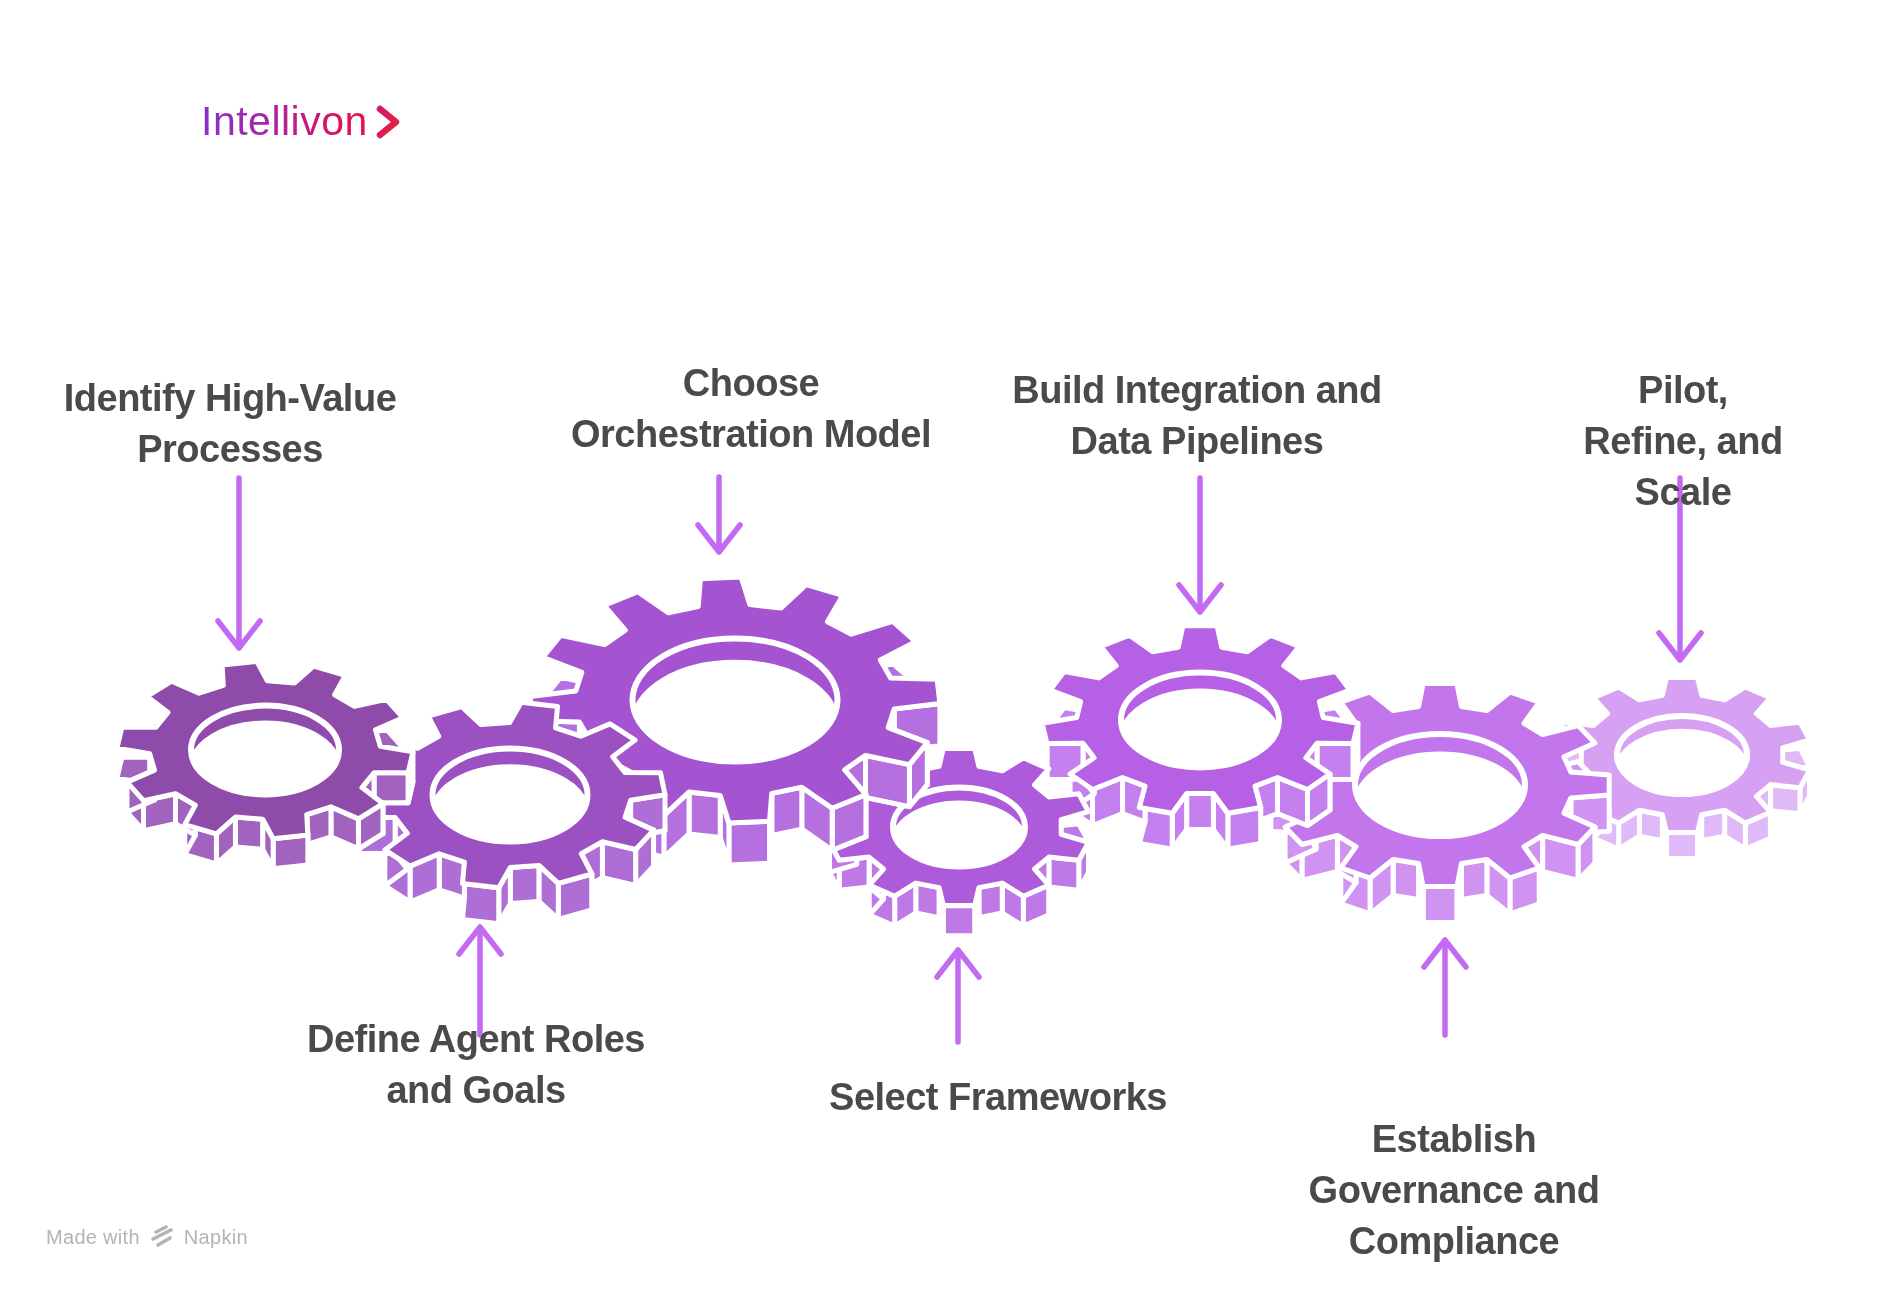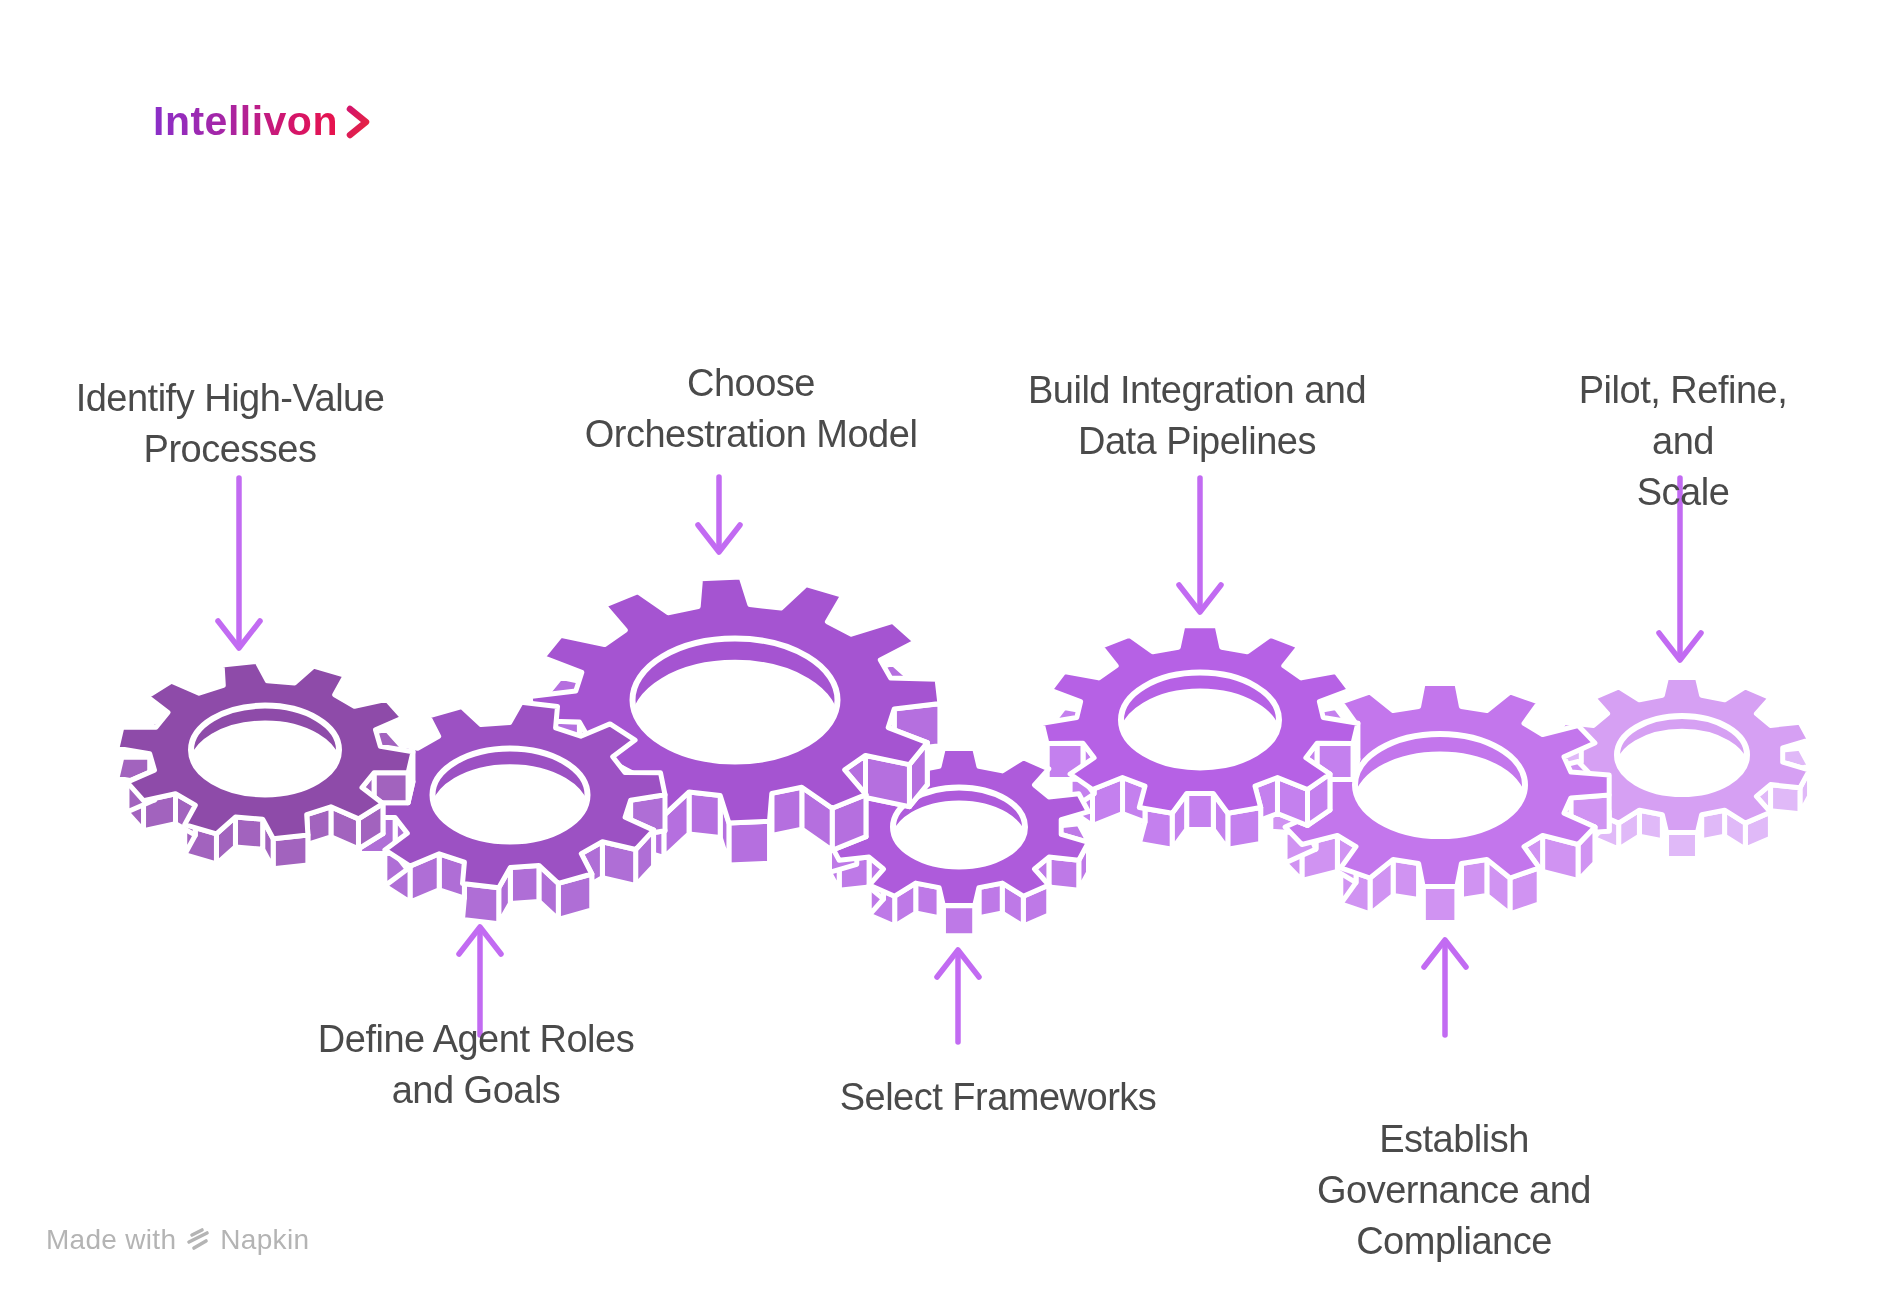--- a/index.html
+++ b/index.html
@@ -1,27 +1,27 @@
 <!DOCTYPE html>
 <html><head>
 <meta charset="utf-8">
 <style>
   html,body{margin:0;padding:0;background:#ffffff;}
   #canvas{position:relative;width:1896px;height:1297px;background:#ffffff;overflow:hidden;
           font-family:"Liberation Sans", sans-serif;}
   #gear-svg{position:absolute;left:0;top:0;}
   .step-label{position:absolute;transform:translateX(-50%);text-align:center;
-              font-weight:normal;font-size:38px;line-height:51px;color:#4a4a4a;
+              font-weight:bold;font-size:38px;line-height:51px;color:#4a4a4a;
               white-space:pre-line;letter-spacing:-0.5px;}
   #logo{position:absolute;left:153px;top:98px;display:flex;align-items:center;gap:7px;}
-  #logo-text{font-size:41px;font-weight:700;letter-spacing:0.5px;
+  #logo-text{font-size:41px;font-weight:400;letter-spacing:0.5px;
              background:linear-gradient(90deg,#8a2fc9 0%,#a725a4 40%,#d4156a 75%,#e8134b 100%);
-             -webkit-background-clip:text;background-clip:text;color:transparent;}
+             -webkit-background-clip:text;background-clip:text;color:transparent;margin-left:48px;}
   #footer{position:absolute;left:46px;top:1224px;display:flex;align-items:center;gap:9px;
-          font-size:28px;color:#b4b4b4;letter-spacing:0.3px;}
+          font-size:20px;color:#b4b4b4;letter-spacing:0.3px;}
 </style>
 </head>
 <body>
 
 <div id="canvas">
 
   <div id="logo">
     <span id="logo-text">Intellivon</span>
     <svg width="28" height="40" viewBox="0 0 28 40">
       <defs>

